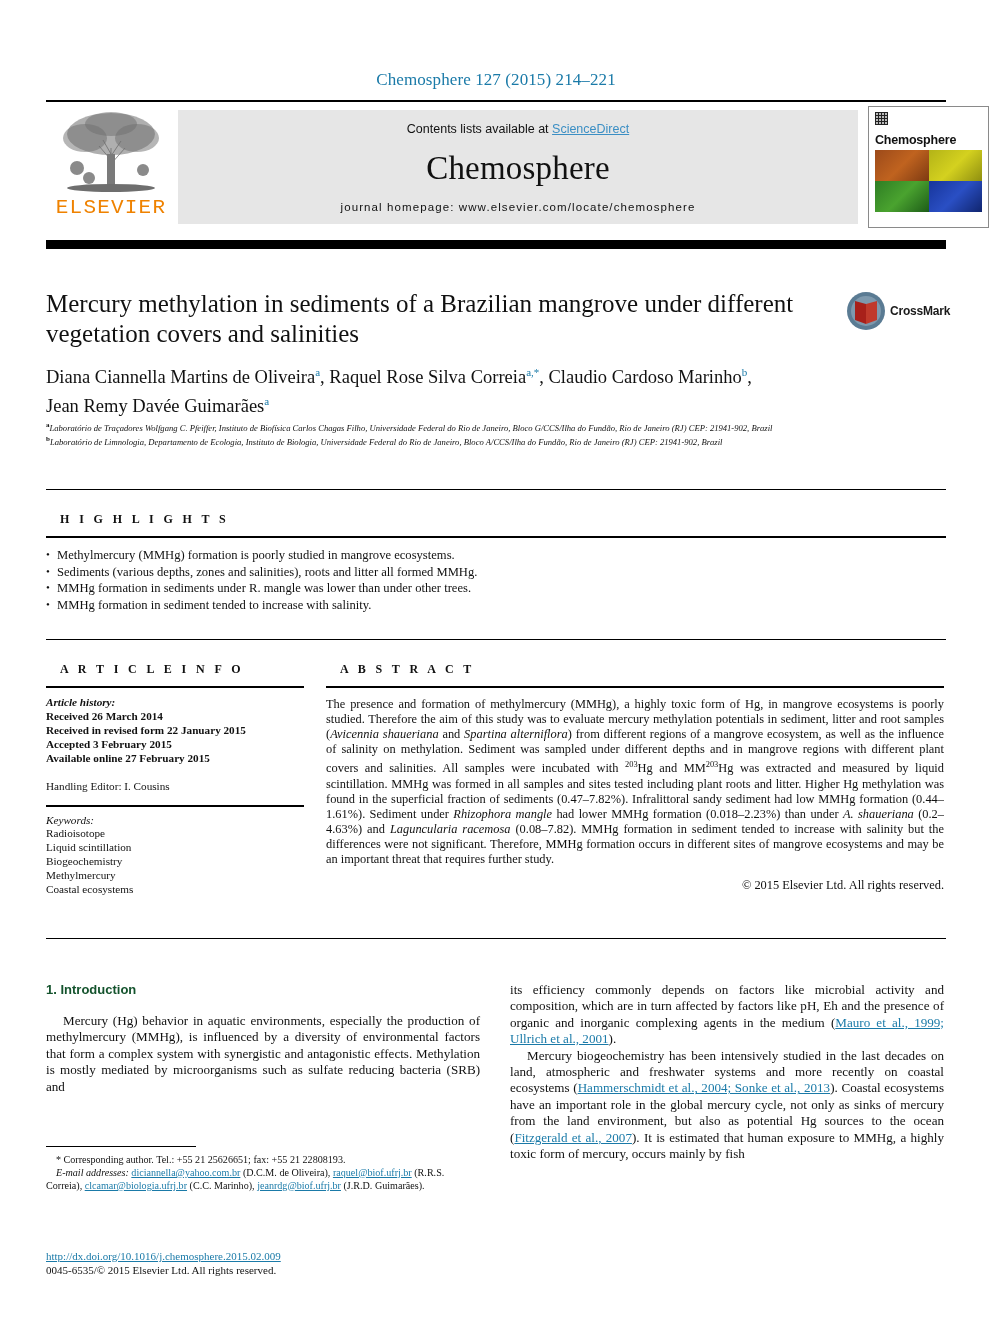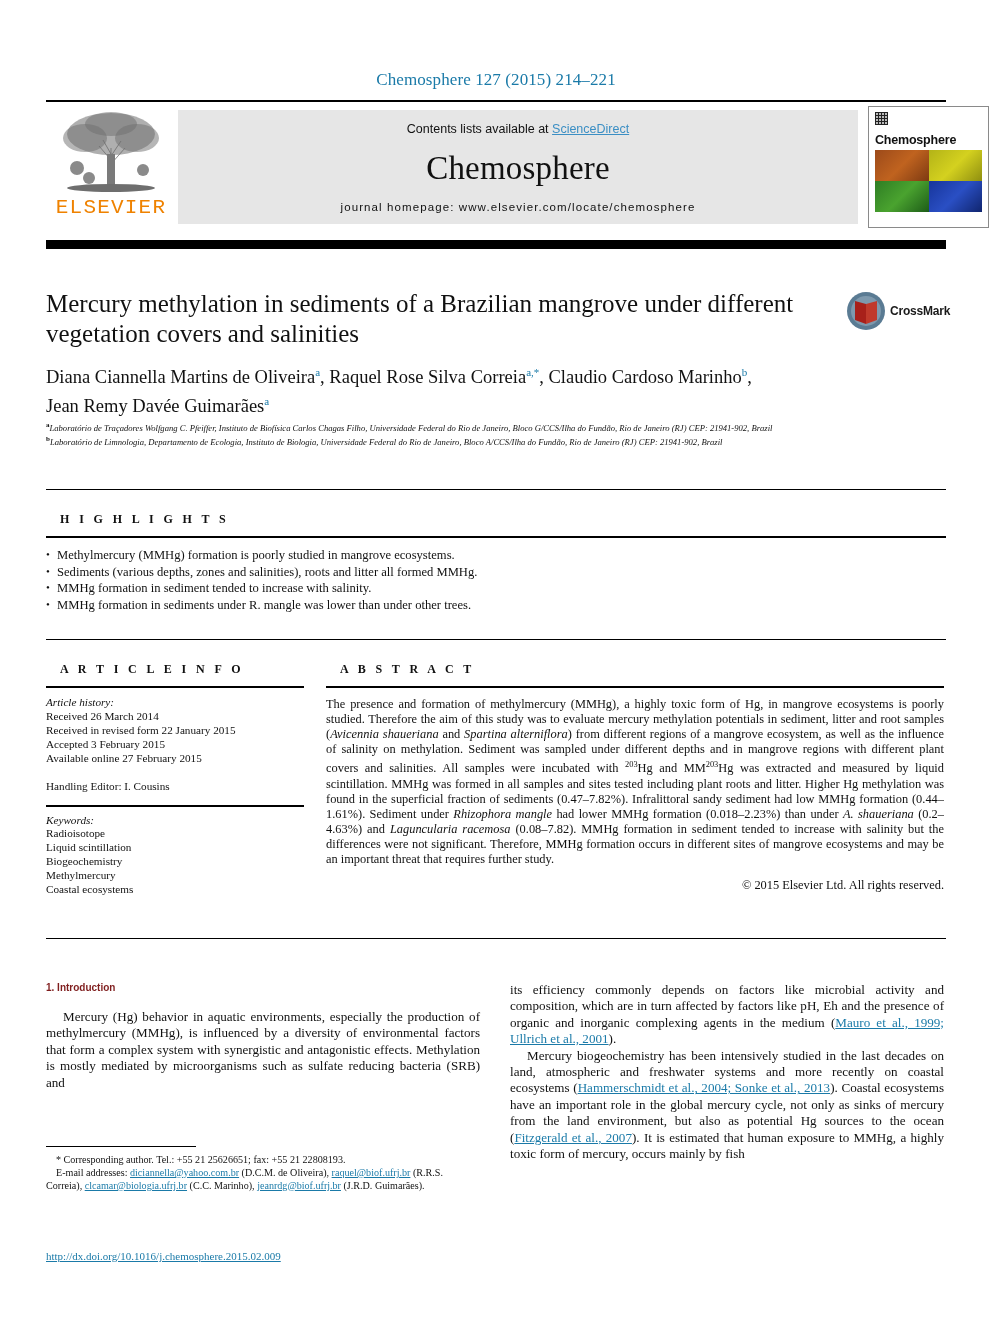--- a/index.html
+++ b/index.html
@@ -246,20 +246,21 @@
   }
   .col-rule {
     margin-top: 9px;
     height: 2px; background: #000;
   }
   .hist-block {
     margin-top: 8px;
     font-size: 11.2px;
     line-height: 13.9px;
     color: #111;
+    font-weight: bold;
   }
   .hist-title { font-style: italic; }
   .handling { margin-top: 14px; font-size: 11.2px; color:#111; }
   .kw-rule { margin-top: 13px; height: 2px; background:#000; }
   .kw-block {
     margin-top: 7px;
     font-size: 11.2px;
     line-height: 13.9px;
     color: #111;
   }
@@ -291,22 +292,22 @@
     width: 434px;
   }
   .body-right {
     position: absolute;
     left: 510px; top: 982px;
     width: 434px;
   }
   .h2 {
     font-family: "Liberation Sans", sans-serif;
     font-weight: bold;
-    font-size: 10px;
-    color: #7f1d1d;
+    font-size: 13px;
+    color: #14532d;
     margin: 0 0 16px 0;
   }
   .para {
     font-size: 13.1px;
     line-height: 16.4px;
     text-align: justify;
     text-indent: 17px;
     margin: 0;
     color: #111;
   }
@@ -321,21 +322,21 @@
   }
   .footnotes {
     position: absolute;
     left: 46px; top: 1154px;
     width: 434px;
     font-size: 10.1px;
     line-height: 12.9px;
     color: #111;
   }
   .footnotes .fn-line { text-indent: 10px; }
-  .footnotes .email-lbl { }
+  .footnotes .email-lbl { font-style: italic; }
   .mail { color: #1a7aa8; word-break: break-all; }
   .doi-block {
     position: absolute;
     left: 46px; top: 1249px;
     width: 500px;
     font-size: 11px;
     line-height: 14.4px;
   }
   .doi-link { color: #1a7aa8; }
   .issn-line { color: #111; }
@@ -419,22 +420,22 @@
   </div>
 
   <div class="hl-sep-top"></div>
 
   <div class="highlights">
     <div class="sec-head">H I G H L I G H T S</div>
     <div class="hl-rule"></div>
     <ul class="hl-list">
       <li>Methylmercury (MMHg) formation is poorly studied in mangrove ecosystems.</li>
       <li>Sediments (various depths, zones and salinities), roots and litter all formed MMHg.</li>
+      <li>MMHg formation in sediments under R. mangle was lower than under other trees.</li>
       <li>MMHg formation in sediment tended to increase with salinity.</li>
-      <li>MMHg formation in sediments under R. mangle was lower than under other trees.</li>
     </ul>
   </div>
 
   <div class="hl-sep-bot"></div>
 
   <div class="info-col">
     <div class="sec-head">A R T I C L E    I N F O</div>
     <div class="col-rule"></div>
     <div class="hist-block">
       <div class="hist-title">Article history:</div>
@@ -475,15 +476,16 @@
   </div>
 
   <div class="foot-rule"></div>
   <div class="footnotes">
     <div class="fn-line">* Corresponding author. Tel.: +55 21 25626651; fax: +55 21 22808193.</div>
     <div class="fn-line"><span class="email-lbl">E-mail addresses:</span> <a class="mail" href="#">diciannella@yahoo.com.br</a><span> (D.C.M. de Oliveira), </span><a class="mail" href="#">raquel@biof.ufrj.br</a><span> (R.R.S. Correia), </span><a class="mail" href="#">clcamar@biologia.ufrj.br</a><span> (C.C. Marinho), </span><a class="mail" href="#">jeanrdg@biof.ufrj.br</a><span> (J.R.D. Guimarães).</span></div>
   </div>
 
   <div class="doi-block">
     <div><a class="doi-link" href="#">http://dx.doi.org/10.1016/j.chemosphere.2015.02.009</a></div>
+    <div class="issn-line">0045-6535/© 2015 Elsevier Ltd. All rights reserved.</div>
   </div>
 
 </div>
 
 </body></html>

